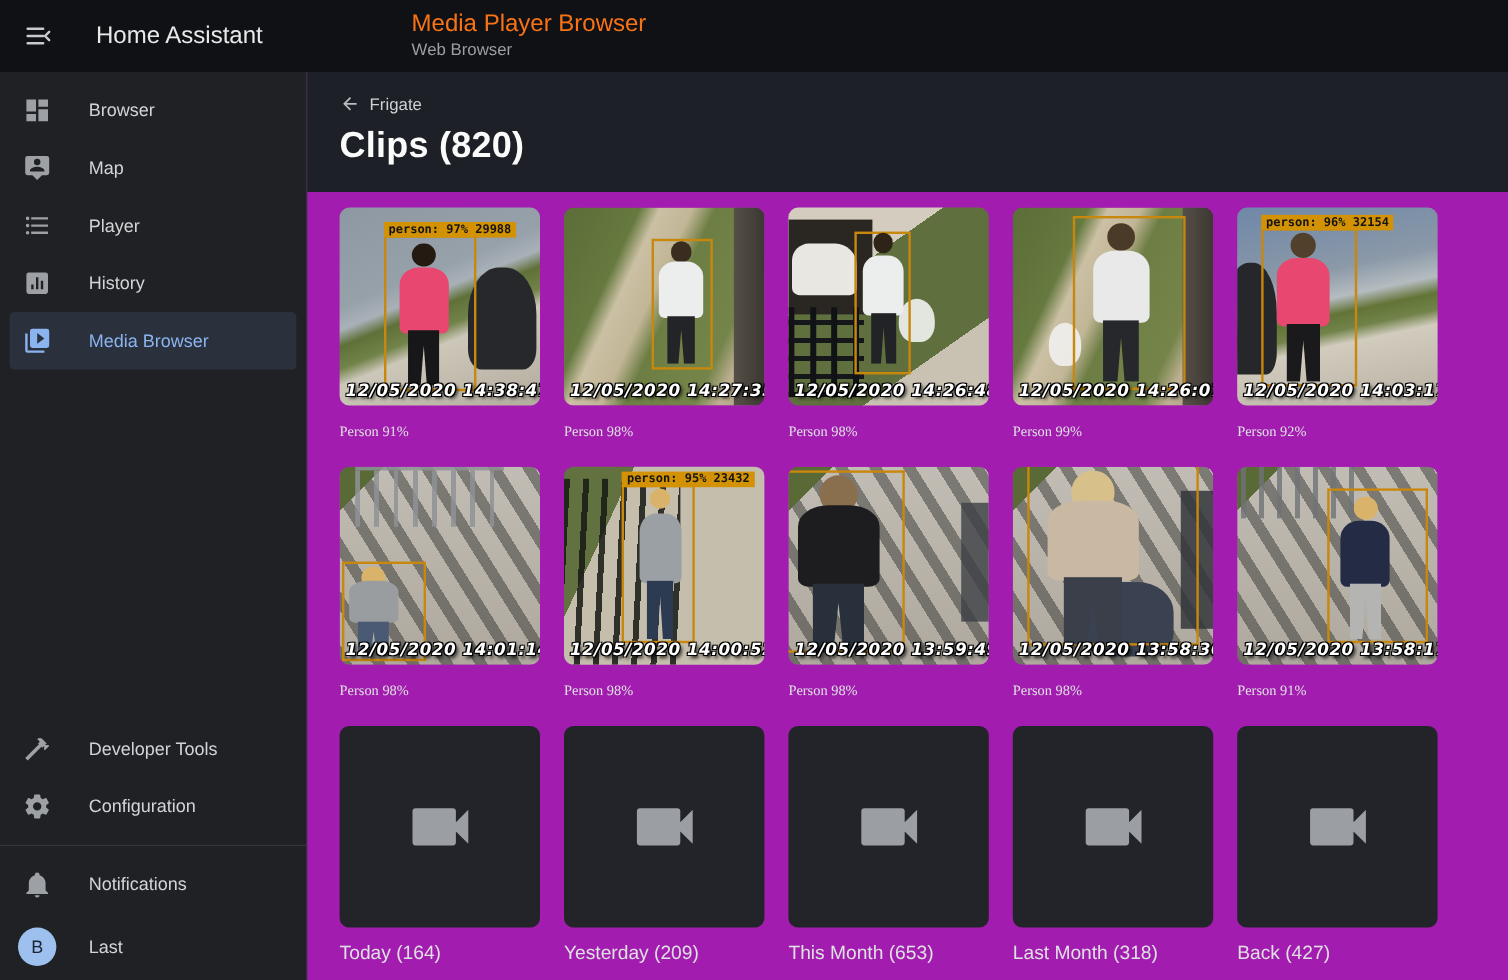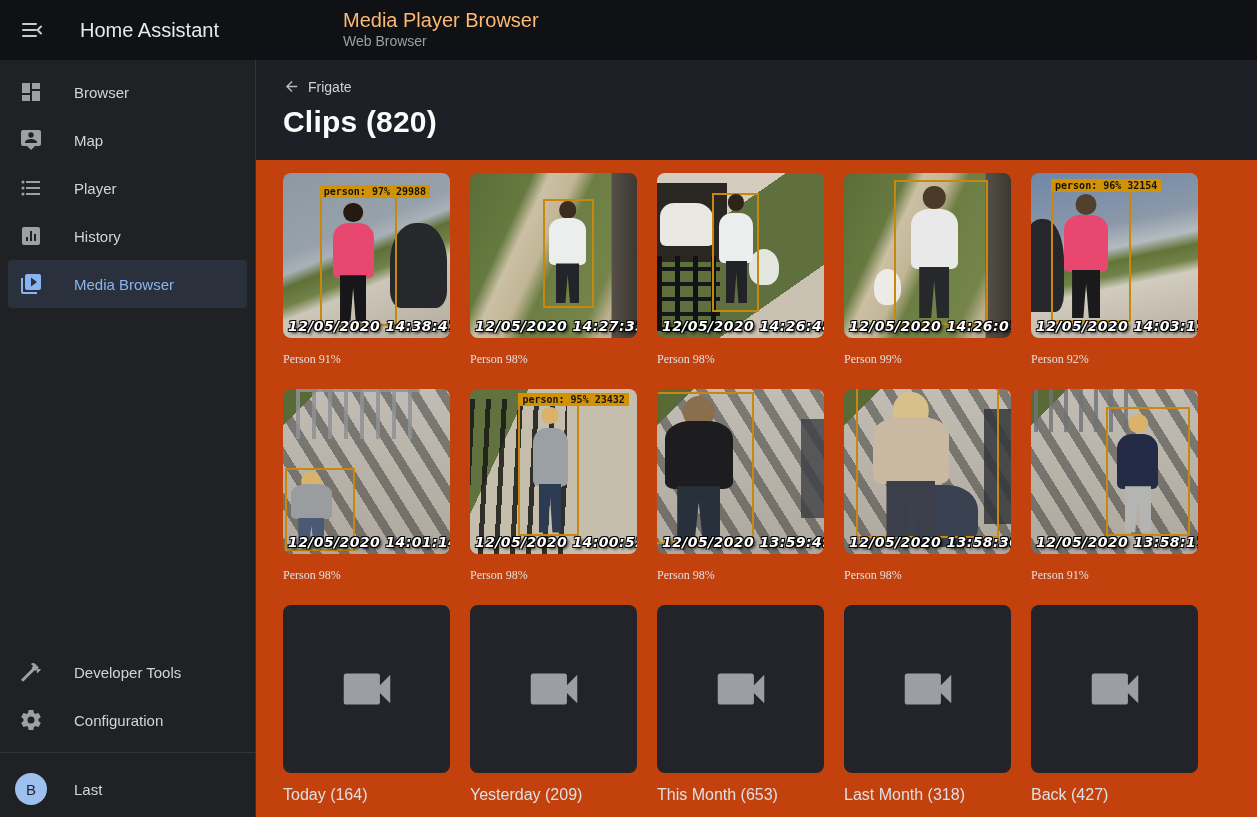--- a/index.html
+++ b/index.html
@@ -13,21 +13,21 @@
 
   
   .app-bar {
     position:relative; height:60px; background:#101114;
     display:flex; align-items:center; z-index:5;
   }
   .menu-btn { margin-left:20px; width:24px; height:24px; color:#c7cace; cursor:pointer; flex:0 0 auto; }
   .menu-btn svg { width:24px; height:24px; display:block; }
   .app-title { margin-left:36px; font-size:20px; color:#e8e9ea; white-space:nowrap; }
   .page-head { position:absolute; left:343px; top:8px; }
-  .page-head .t1 { font-size:20px; color:#fdba74; line-height:24px; }
+  .page-head .t1 { font-size:20px; color:#f97316; line-height:24px; }
   .page-head .t2 { font-size:14px; color:#9b9ea3; line-height:18px; }
   .choose-player {
     position:absolute; right:16px; top:50%; transform:translateY(-50%);
     background:none; border:none; color:#d3d5d8; font-family:inherit;
     font-size:14px; font-weight:700; letter-spacing:1.1px; cursor:pointer; padding:8px;
   }
 
   
   .body-row { display:flex; height:757px; }
 
@@ -53,21 +53,21 @@
   .spacer { flex:1 1 auto; }
   .side-divider { height:1px; background:#33353a; margin:8px 0; }
   .profile-row { height:56px; display:flex; align-items:center; padding-left:15px; cursor:pointer; }
   .avatar {
     width:32px; height:32px; border-radius:50%; background:#9dc0ef; color:#1d2330;
     display:flex; align-items:center; justify-content:center; font-size:15px; font-weight:400;
   }
   .profile-row .lbl { margin-left:27px; font-size:15px; color:#d3d4d6; }
 
   
-  .main { flex:1 1 auto; display:flex; flex-direction:column; background:#c2410c; }
+  .main { flex:1 1 auto; display:flex; flex-direction:column; background:#a21caf; }
   .content-header { height:100px; background:#1d2026; padding:18px 0 0 27px; flex:0 0 auto; }
   .breadcrumb { display:flex; align-items:center; gap:8px; color:#cfd1d4; font-size:14px; cursor:pointer; width:max-content; }
   .breadcrumb .ic { width:17px; height:17px; color:#b9bcc0; }
   .breadcrumb .ic svg { width:17px; height:17px; display:block; }
   .content-title { margin-top:10px; font-size:30px; font-weight:700; color:#fbfbfc; letter-spacing:.2px; }
 
   .media-grid {
     flex:1 1 auto; overflow:hidden;
     padding:13px 16px 0 27px;
     display:grid; grid-template-columns:repeat(5, 167px);
@@ -194,20 +194,28 @@
       <span class="ic">
         <svg viewBox="0 0 24 24" fill="currentColor">
             <path d="M12,15.5A3.5,3.5 0 0,1 8.5,12A3.5,3.5 0 0,1 12,8.5A3.5,3.5 0 0,1 15.5,12A3.5,3.5 0 0,1 12,15.5M19.43,12.97C19.47,12.65 19.5,12.33 19.5,12C19.5,11.67 19.47,11.34 19.43,11L21.54,9.37C21.73,9.22 21.78,8.95 21.66,8.73L19.66,5.27C19.54,5.05 19.27,4.96 19.05,5.05L16.56,6.05C16.04,5.66 15.5,5.32 14.87,5.07L14.5,2.42C14.46,2.18 14.25,2 14,2H10C9.75,2 9.54,2.18 9.5,2.42L9.13,5.07C8.5,5.32 7.96,5.66 7.44,6.05L4.95,5.05C4.73,4.96 4.46,5.05 4.34,5.27L2.34,8.73C2.21,8.95 2.27,9.22 2.46,9.37L4.57,11C4.53,11.34 4.5,11.67 4.5,12C4.5,12.33 4.53,12.65 4.57,12.97L2.46,14.63C2.27,14.78 2.21,15.05 2.34,15.27L4.34,18.73C4.46,18.95 4.73,19.03 4.95,18.95L7.44,17.94C7.96,18.34 8.5,18.68 9.13,18.93L9.5,21.58C9.54,21.82 9.75,22 10,22H14C14.25,22 14.46,21.82 14.5,21.58L14.87,18.93C15.5,18.67 16.04,18.34 16.56,17.94L19.05,18.95C19.27,19.03 19.54,18.95 19.66,18.73L21.66,15.27C21.78,15.05 21.73,14.78 21.54,14.63L19.43,12.97Z"></path>
           </svg>
       </span>
       <span class="lbl">Configuration</span>
     </div>
 
     <div class="side-divider"></div>
 
+    <div class="nav-item">
+      <span class="ic">
+        <svg viewBox="0 0 24 24" fill="currentColor">
+            <path d="M21,19V20H3V19L5,17V11C5,7.9 7.03,5.17 10,4.29C10,4.19 10,4.1 10,4A2,2 0 0,1 12,2A2,2 0 0,1 14,4C14,4.1 14,4.19 14,4.29C16.97,5.17 19,7.9 19,11V17L21,19M14,21A2,2 0 0,1 12,23A2,2 0 0,1 10,21"></path>
+          </svg>
+      </span>
+      <span class="lbl">Notifications</span>
+    </div>
 
     <div class="profile-row">
       <div class="avatar">B</div>
       <span class="lbl">Last</span>
     </div>
   </div>
 
   <div class="main">
     <div class="content-header">
       <div class="breadcrumb">

